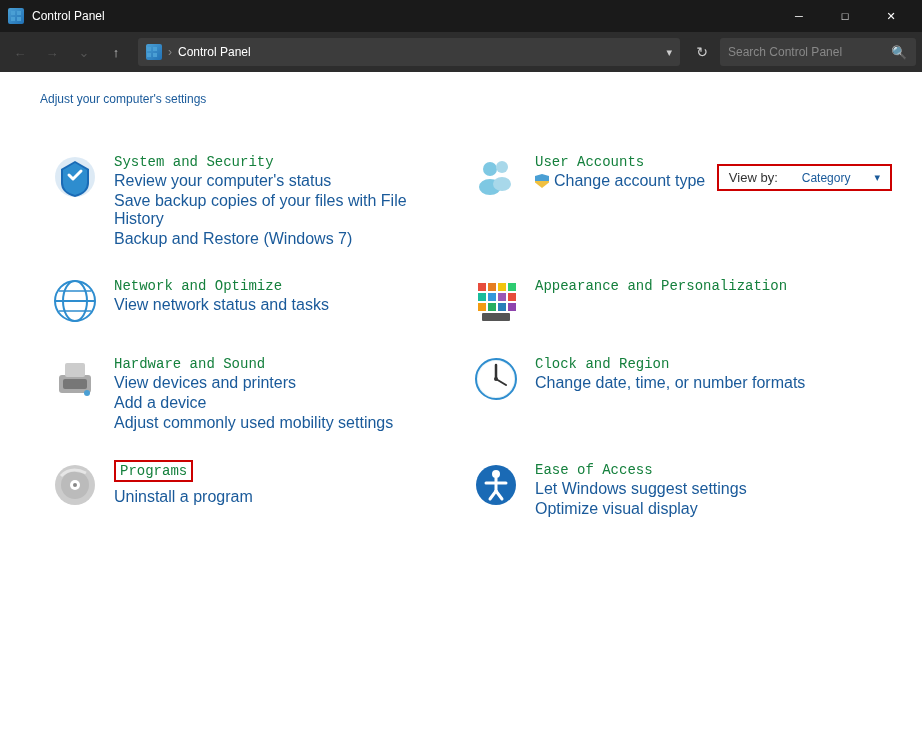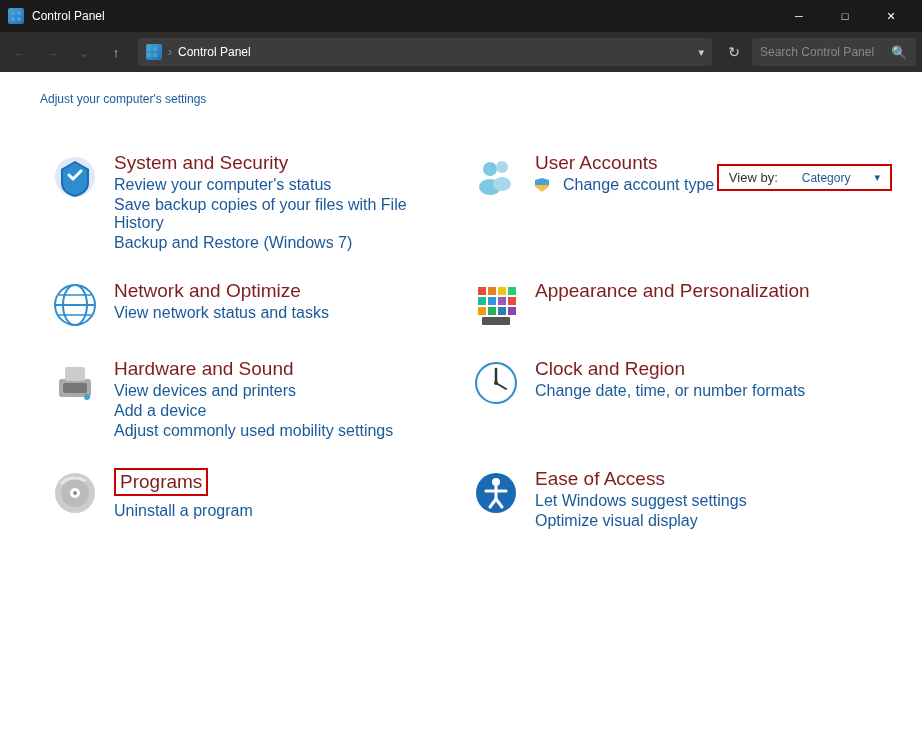--- a/index.html
+++ b/index.html
@@ -97,21 +97,21 @@
     }
     .address-refresh {
       width: 28px; height: 28px;
       display: flex; align-items: center; justify-content: center;
       color: #ccc;
       font-size: 14px;
       cursor: pointer;
       border-radius: 3px;
     }
     .search-bar {
-      width: 164px;
+      width: 196px;
       height: 28px;
       background: #3c3c3c;
       border-radius: 3px;
       display: flex;
       align-items: center;
       padding: 0 8px;
       gap: 6px;
     }
     .search-bar input {
       background: transparent;
@@ -183,43 +183,44 @@
       width: 50px;
       height: 50px;
       flex-shrink: 0;
       display: flex;
       align-items: center;
       justify-content: center;
       font-size: 32px;
     }
     .cat-content { flex: 1; }
     .cat-title {
-      color: #7f1d1d;
-      font-size: 19px;
+      color: #15803d;
+      font-size: 14px;
       font-weight: 400;
       margin-bottom: 4px;
       cursor: pointer;
       text-decoration: none;
+      font-family: Liberation Mono, monospace;
     }
     .cat-title.highlighted {
       border: 2px solid #cc0000;
       padding: 1px 4px;
     }
     .cat-link {
       display: block;
       color: #1a5a9a;
       font-size: 16px;
       cursor: pointer;
       margin-top: 2px;
       text-decoration: none;
     }
     .cat-sublink {
       display: flex;
       align-items: center;
-      gap: 14px;
+      gap: 5px;
       margin-top: 2px;
     }
     .shield-badge {
       width: 14px; height: 14px;
       background: linear-gradient(180deg, #4a9fd4 50%, #f0c040 50%);
       border-radius: 1px;
       flex-shrink: 0;
       clip-path: polygon(50% 0%, 100% 15%, 100% 60%, 50% 100%, 0% 60%, 0% 15%);
     }
   </style>

